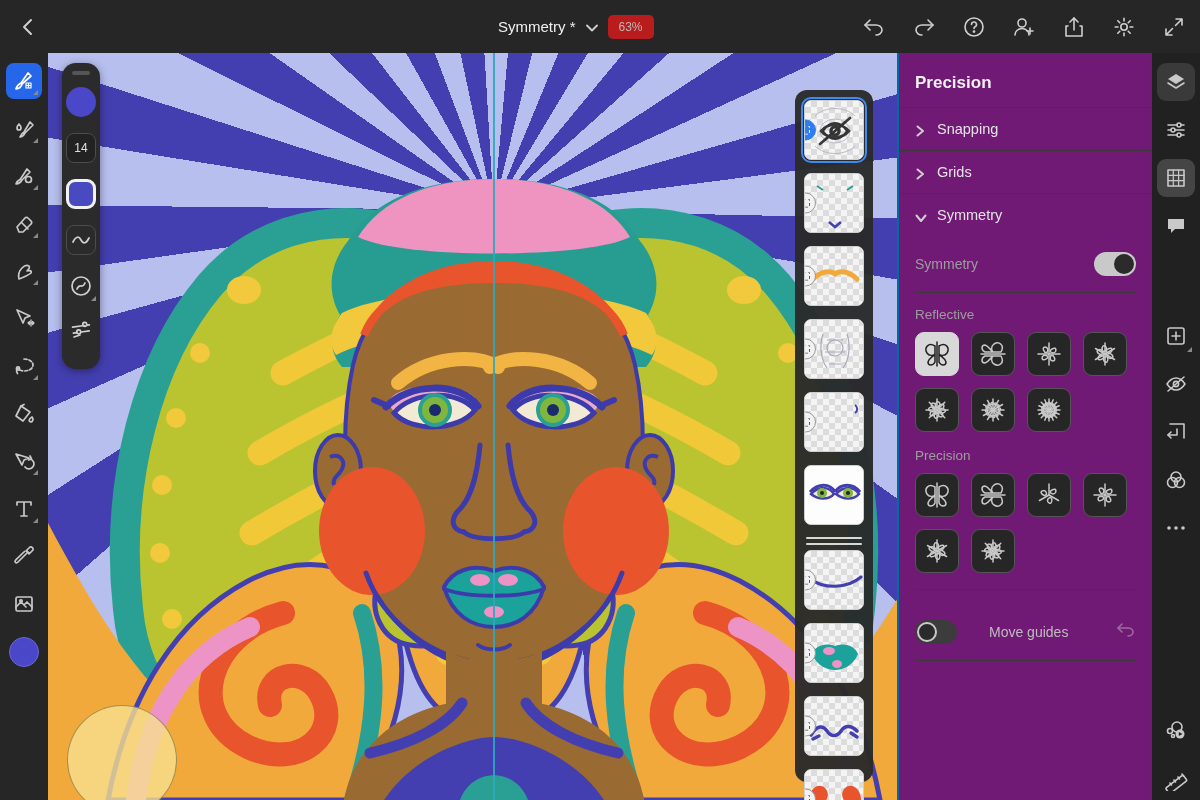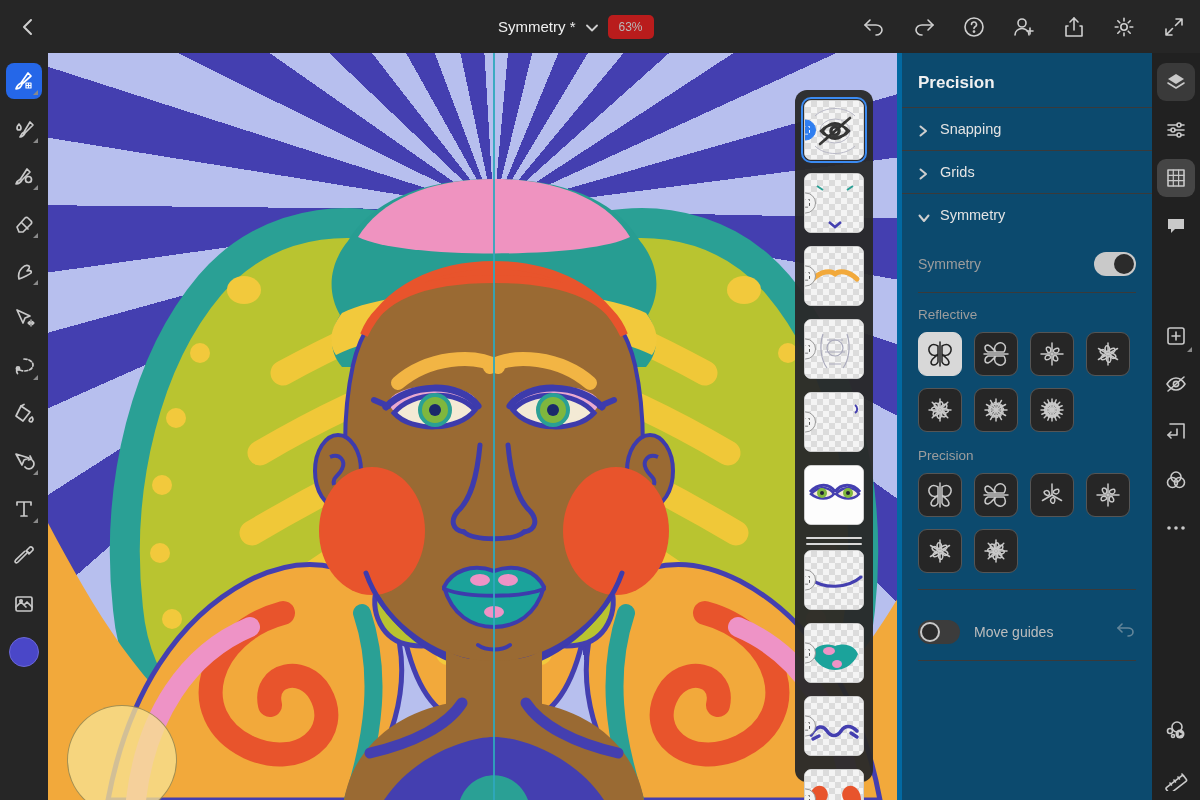--- a/index.html
+++ b/index.html
@@ -54,41 +54,41 @@
   .checker { position:absolute; inset:0;
     background-image:linear-gradient(45deg,#dcdcdc 25%,transparent 25%,transparent 75%,#dcdcdc 75%),linear-gradient(45deg,#dcdcdc 25%,transparent 25%,transparent 75%,#dcdcdc 75%);
     background-size:12px 12px; background-position:0 0,6px 6px; background-color:#f4f4f4; }
   .layer-badge { position:absolute; left:-10px; top:50%; transform:translateY(-50%); width:21px; height:21px; border-radius:50%; background:#f2f2f2; border:1px solid #999; display:flex; align-items:center; justify-content:center; cursor:pointer; z-index:2; }
   .layer-badge.blue { background:#2f7ef0; border-color:#2f7ef0; }
   .layer-badge span { display:block; width:9px; height:9px; border:1.3px dashed #555; border-radius:2px; }
   .layer-badge.blue span { border-color:#fff; }
   .layer-divider { position:absolute; left:11px; width:56px; height:1.5px; background:#d8d8d8; border-radius:1px; }
 
   
-  #right-panel { position:absolute; left:897px; top:53px; width:255px; height:747px; background:#0c4a6e; z-index:40; border-left:5px solid #0369a1; }
+  #right-panel { position:absolute; left:897px; top:53px; width:255px; height:747px; background:#701a75; z-index:40; border-left:2px solid #0369a1; }
   #panel-title { font-size:17px; font-weight:bold; color:#f0f0f0; padding:20px 0 14px 16px; }
   .section-row { display:flex; align-items:center; gap:12px; padding:13px 16px; border-top:1px solid #3a3a3a; font-size:14.5px; color:#e4e4e4; cursor:pointer; }
   .section-row .chev { width:10px; height:10px; flex:none; }
   .section-row .chev svg { stroke:#cfcfcf; fill:none; stroke-width:2; stroke-linecap:round; stroke-linejoin:round; }
   #sym-body { padding:4px 16px 0; }
   .toggle-row { display:flex; align-items:center; justify-content:space-between; padding:12px 0 16px; }
   .toggle-label { font-size:14px; color:#9d9d9d; }
   .toggle { width:42px; height:24px; border-radius:12px; position:relative; cursor:pointer; }
   .toggle.on { background:#c9c9c9; }
   .toggle.on .knob { position:absolute; right:2px; top:2px; width:20px; height:20px; border-radius:50%; background:#2b2b2b; }
   .toggle.off { background:#3c3c3c; }
   .toggle.off .knob { position:absolute; left:2px; top:2px; width:20px; height:20px; border-radius:50%; background:#2b2b2b; border:2px solid #c9c9c9; }
   .hr { height:1px; background:#3a3a3a; margin:0 0 14px; }
   .group-label { font-size:13.5px; color:#9d9d9d; margin:2px 0 10px; }
   .sym-grid { display:flex; flex-wrap:wrap; gap:12px; margin-bottom:16px; }
   .sym-btn { width:44px; height:44px; border-radius:9px; border:1px solid #555; background:#262626; display:flex; align-items:center; justify-content:center; cursor:pointer; }
   .sym-btn svg { stroke:#c9c9c9; fill:none; stroke-width:1.5; stroke-linecap:round; stroke-linejoin:round; }
   .sym-btn.selected { background:#d8d8d8; border-color:#d8d8d8; }
   .sym-btn.selected svg { stroke:#222; }
-  #move-guides-row { display:flex; align-items:center; gap:14px; padding:16px 0; }
+  #move-guides-row { display:flex; align-items:center; gap:32px; padding:16px 0; }
   #move-guides-label { font-size:14px; color:#bdbdbd; flex:1; }
   #reset-guides { opacity:.45; cursor:pointer; }
   #reset-guides svg { stroke:#cfcfcf; fill:none; stroke-width:1.6; stroke-linecap:round; stroke-linejoin:round; }
 
   
   #right-rail { position:absolute; left:1152px; top:53px; width:48px; height:747px; background:#212121; z-index:45; display:flex; flex-direction:column; align-items:center; padding-top:10px; }
   .rail-btn { width:38px; height:38px; border-radius:9px; display:flex; align-items:center; justify-content:center; margin-bottom:10px; cursor:pointer; position:relative; }
   .rail-btn svg { stroke:#c9c9c9; fill:none; stroke-width:1.6; stroke-linecap:round; stroke-linejoin:round; }
   .rail-btn.hl { background:#3a3a3a; }
   .rail-btn.hl2 { background:#454545; }
@@ -340,20 +340,45 @@
     <g fill="none" stroke="#443fb0" stroke-width="11" stroke-linecap="round">
       <path d="M 322,700 C 366,690 400,672 414,650"></path>
       <path d="M 570,700 C 526,690 492,672 478,650"></path>
     </g>
     <path d="M 336,747 C 366,702 420,684 446,684 C 472,684 526,702 556,747 Z" fill="#443fb0"></path>
     <path d="M 412,747 C 424,714 468,714 480,747 Z" fill="#2aa095"></path>
   </svg>
 
   <div id="symmetry-line"></div>
 
+  <div id="brush-options">
+    <div id="bo-handle"></div>
+    <div id="bo-color"></div>
+    <div id="bo-size">14</div>
+    <div id="bo-swatch"></div>
+    <div class="bo-btn">
+      <svg width="18" height="10" viewBox="0 0 18 10">
+          <path d="M1 7 C4 1 7 1 9 5 C11 9 14 9 17 3"></path>
+        </svg>
+    </div>
+    <div class="bo-plain flyout">
+      <svg width="24" height="24" viewBox="0 0 24 24">
+          <circle cx="12" cy="12" r="9"></circle>
+          <path d="M8 15 C11 8 13 16 16 9"></path>
+        </svg>
+    </div>
+    <div class="bo-plain">
+      <svg width="22" height="20" viewBox="0 0 22 20">
+          <path d="M3 6 h12 M17.5 6 h2.5 M3 12 h4 M11 12 h8" transform="rotate(-8 11 10)"></path>
+          <circle cx="15.5" cy="5" r="2" transform="rotate(-8 11 10)"></circle>
+          <circle cx="8.5" cy="11.5" r="2" transform="rotate(-8 11 10)"></circle>
+          <path d="M4 17 L10 15"></path>
+        </svg>
+    </div>
+  </div>
 
   <div id="touch-shortcut"></div>
 
   <div id="layers-strip">
       <div class="layer-thumb selected" style="top: 10px;">
         <div class="checker"></div>
         <svg width="60" height="60" viewBox="0 0 60 60" style="position:absolute;inset:0;">
           <g stroke="#b9b9c6" fill="none" stroke-width="1">
             <path d="M10,15 C20,5 40,5 50,15 M10,45 C20,55 40,55 50,45 M15,30 a15,12 0 1 1 30,0 a15,12 0 1 1 -30,0"></path>
           </g>

